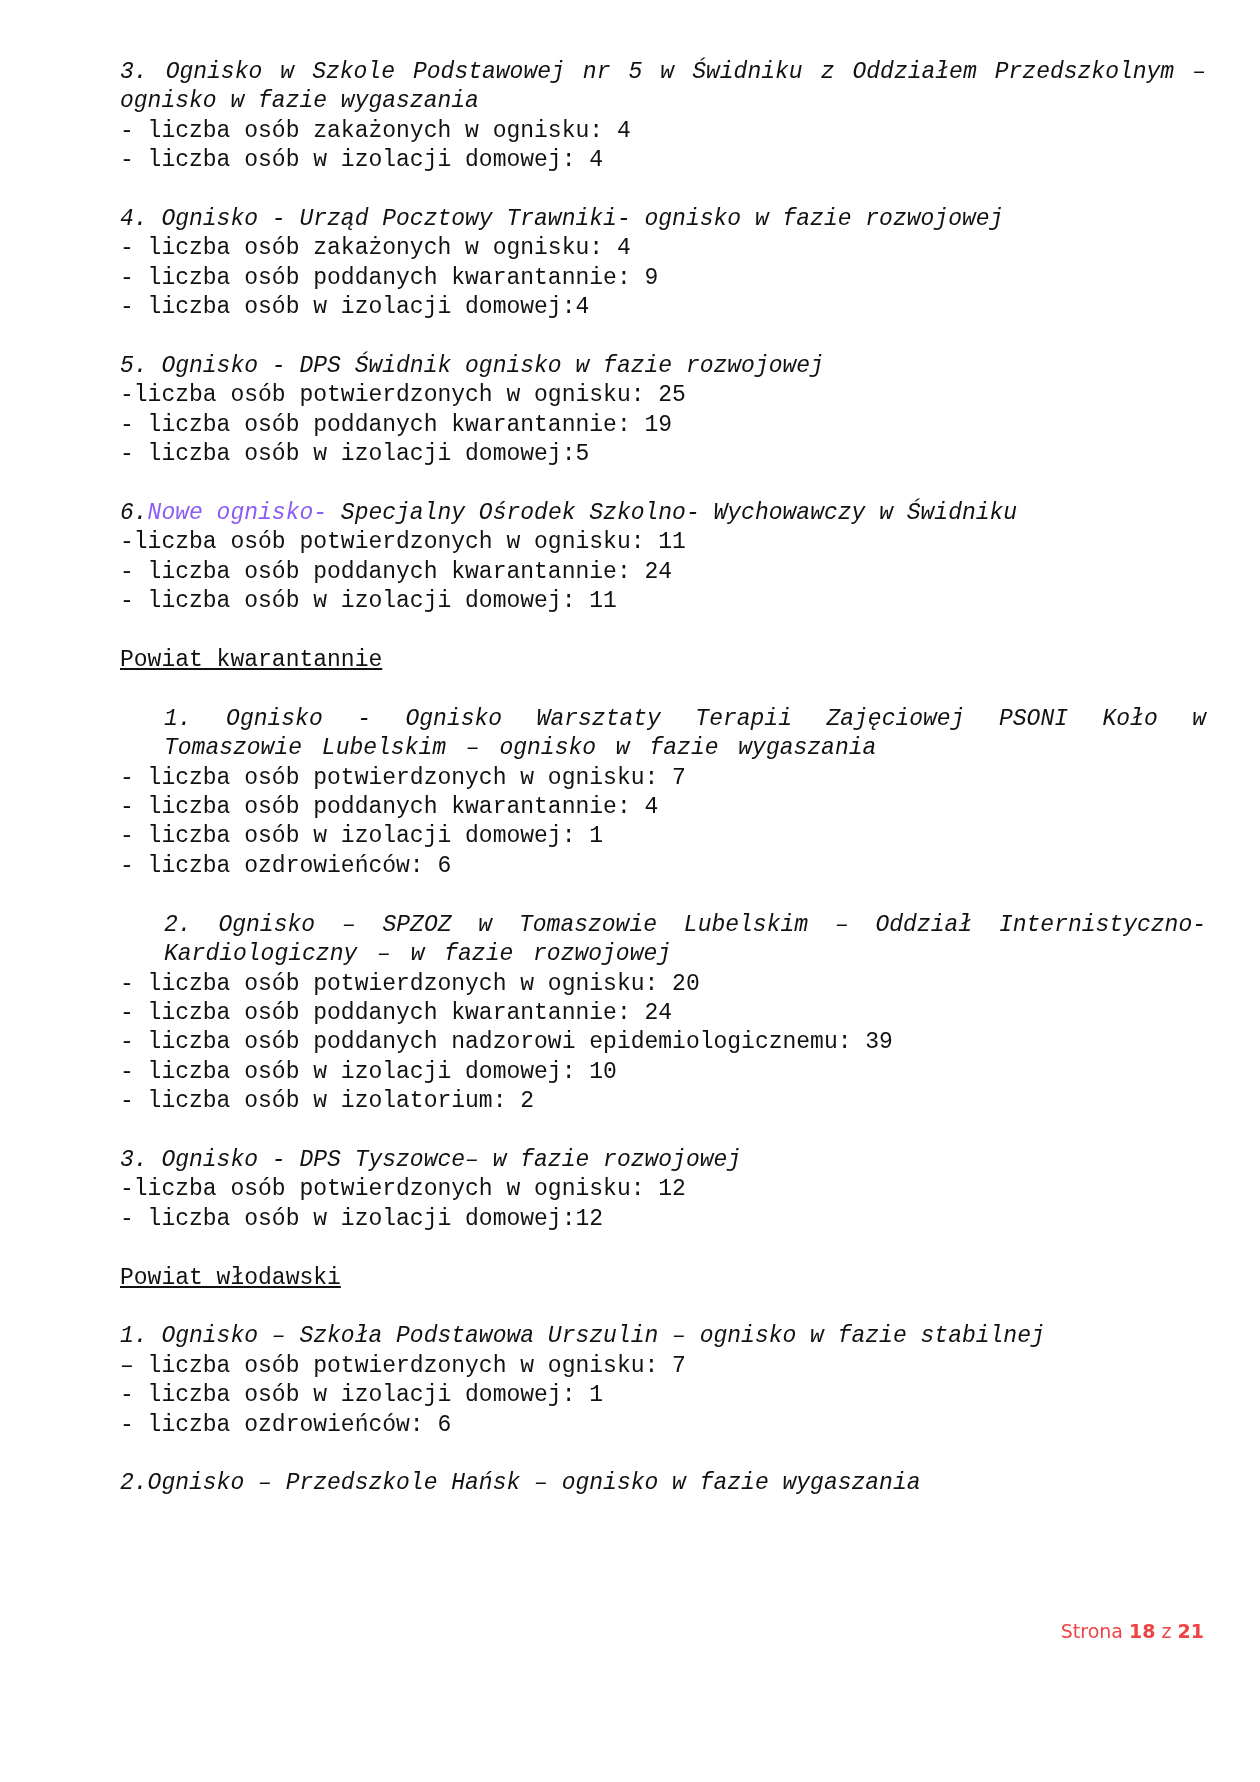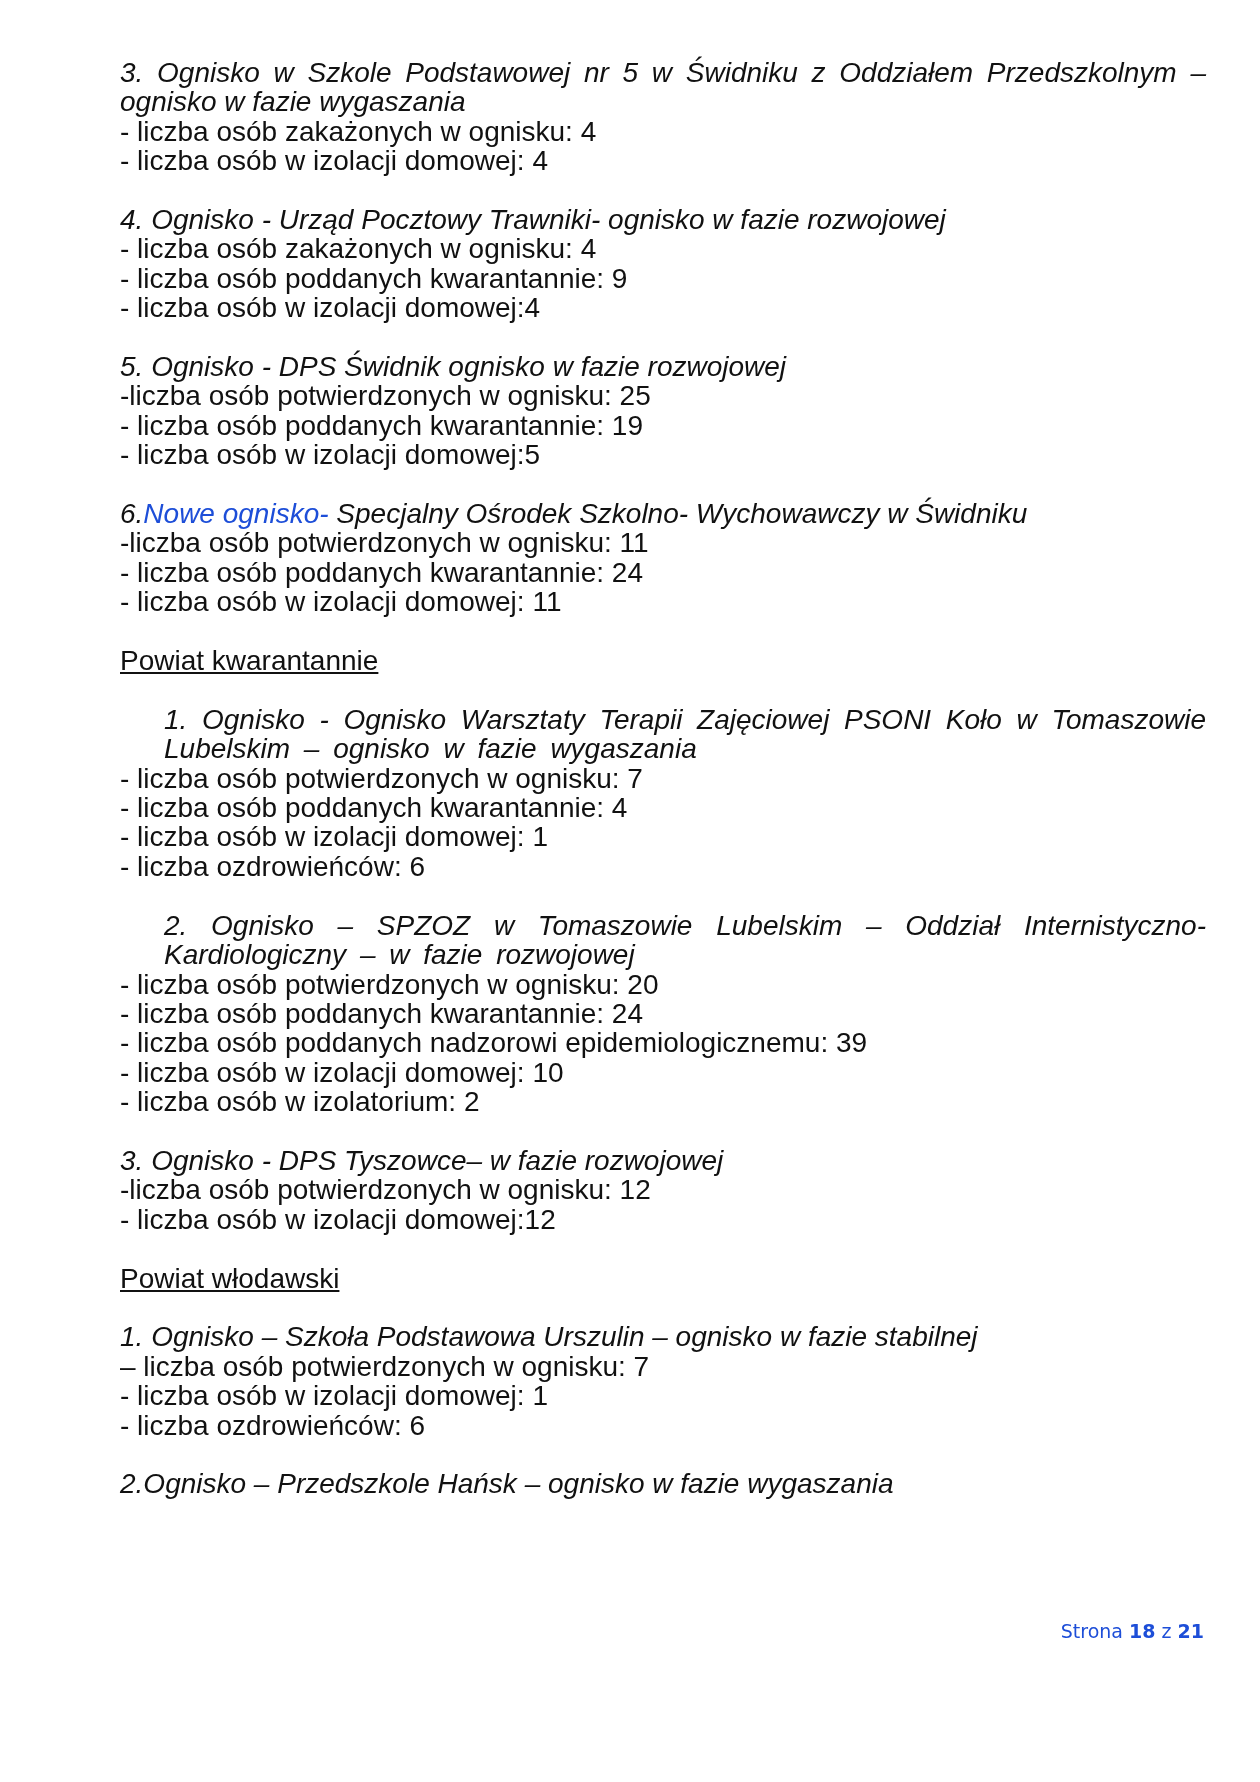--- a/index.html
+++ b/index.html
@@ -1,30 +1,30 @@
 <!DOCTYPE html>
 <html><head>
   <meta charset="utf-8">
   <style>
     html, body { margin: 0; padding: 0; background: #ffffff; }
     body { width: 1260px; height: 1782px; position: relative; overflow: hidden; }
     .page {
       position: absolute; left: 120px; top: 58px; width: 1086px;
-      font-family: Liberation Sans, sans-serif; font-size: 28px; color: #111111;
+      font-family: Liberation Mono, monospace; font-size: 23px; color: #111111;
       line-height: 29.4px;
     }
     .block { margin-bottom: 29.4px; }
     .heading { font-style: italic; text-align: justify; }
     .heading.justify-full { text-align-last: left; word-spacing: 6px; margin-left: 44px; }
-    .red { color: #1d4ed8; }
+    .red { color: #8b5cf6; }
     .line { white-space: pre; }
     .section-title { text-decoration: underline; margin-bottom: 29.4px; }
     .footer {
       position: absolute; right: 56px; top: 1620px;
-      font-family: "DejaVu Sans", sans-serif; font-size: 19px; color: #1d4ed8; text-align: right;
+      font-family: "DejaVu Sans", sans-serif; font-size: 19px; color: #ef4444; text-align: right;
     }
     .footer b { font-weight: bold; }
   </style>
 </head>
 <body>
 
 <div class="page">
 
   <div class="block">
     <div class="heading">3. Ognisko w Szkole Podstawowej nr 5 w Świdniku z Oddziałem Przedszkolnym –  ognisko w fazie wygaszania</div>

